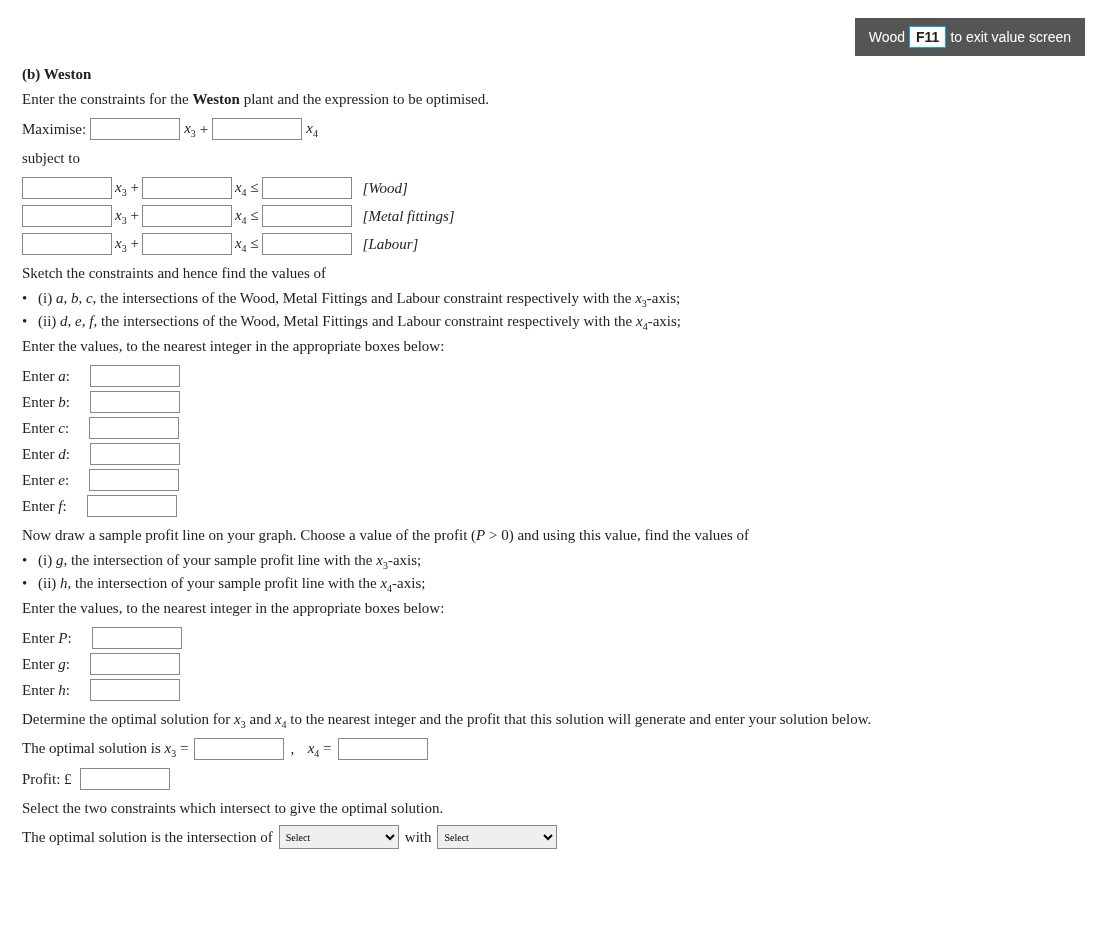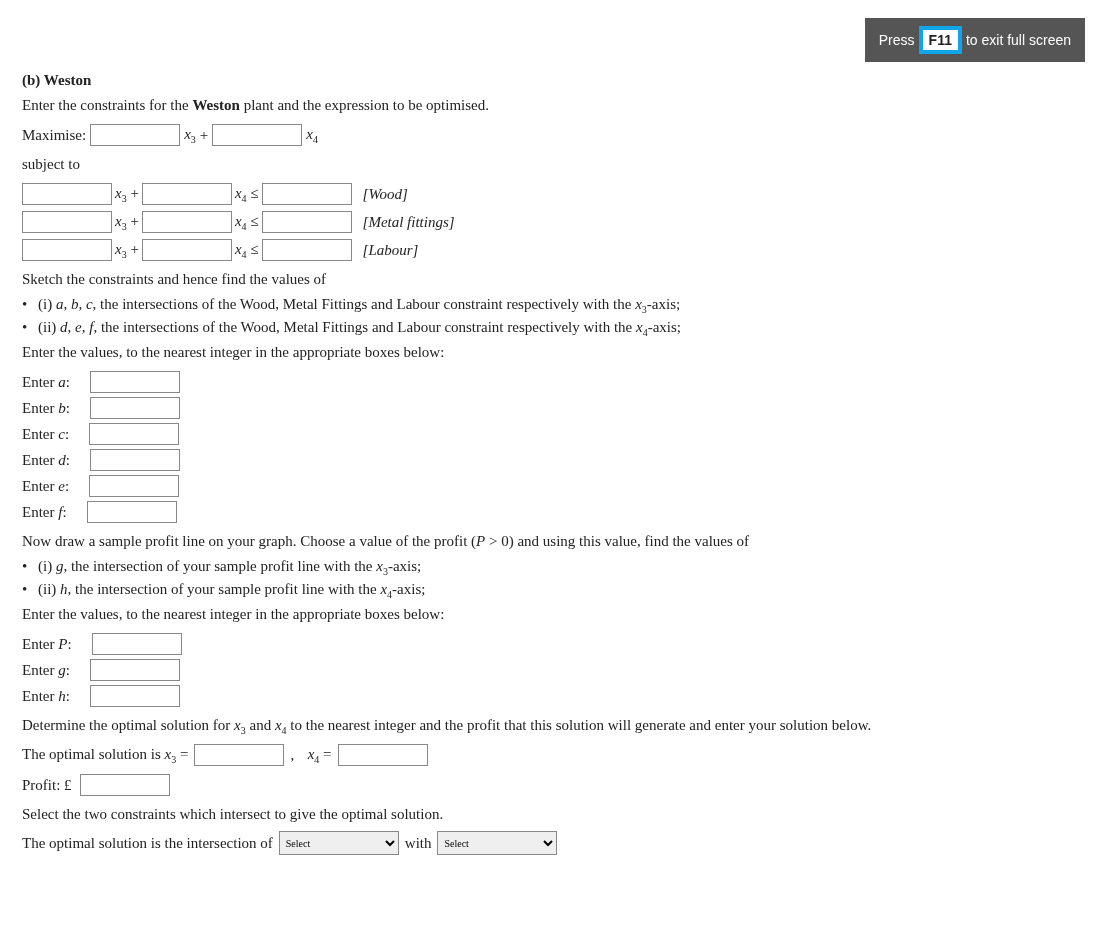--- a/index.html
+++ b/index.html
@@ -26,21 +26,21 @@
       display: flex;
       align-items: center;
       gap: 4px;
       white-space: nowrap;
     }
     .press-f11 .f11-key {
       background: #fff;
       color: #222;
       font-weight: bold;
       padding: 2px 6px;
-      border: 4px solid #0ea5e9;
+      border: 1px solid #0ea5e9;
       font-size: 14px;
     }
     .title {
       font-size: 15px;
       font-weight: normal;
       margin-bottom: 8px;
     }
     .title b { font-weight: bold; }
     .section {
       margin-bottom: 10px;
@@ -125,23 +125,23 @@
       margin-bottom: 8px;
     }
     sub { font-size: 10px; }
   </style>
 </head>
 <body>
 
 <div class="header-row">
   <div></div>
   <div class="press-f11">
-    <span>Press</span>
+    <span>Wood</span>
     <span class="f11-key">F11</span>
-    <span>to exit full screen</span>
+    <span>to exit value screen</span>
   </div>
 </div>
 
 <div class="section">
   <p class="title"><b>(b) Weston</b></p>
   <p>
     <span>Enter the constraints for the</span>
     <b>Weston</b>
     <span>plant and the expression to be optimised.</span>
   </p>

